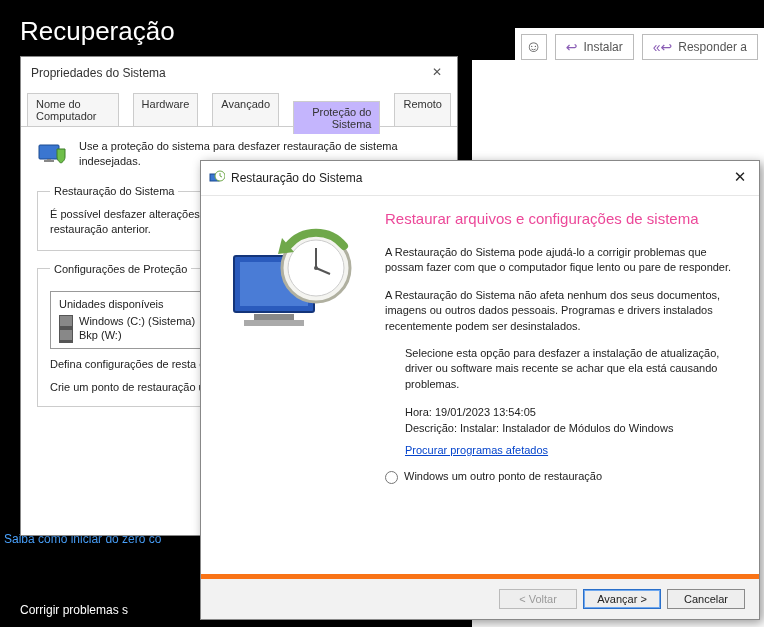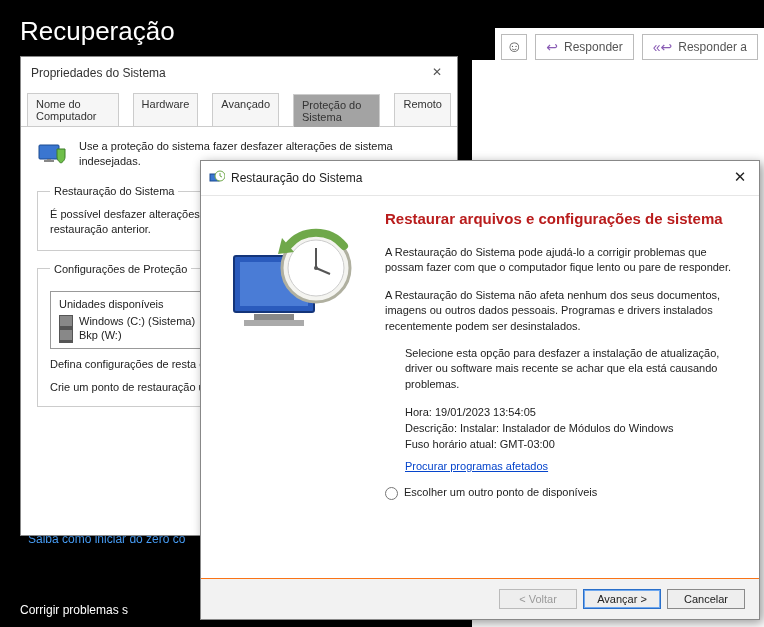--- a/index.html
+++ b/index.html
@@ -18,77 +18,77 @@
 .mail-arrow { color: #8a5db5; font-size: 14px; }
 .emoji-btn { border: 1px solid #bbb; width: 26px; height: 26px; display: flex; align-items: center; justify-content: center; color: #555; }
 .mail-canvas { position: absolute; top: 60px; right: 0; width: 292px; bottom: 0; background: #fff; }
 
 
 .sysprops { position: absolute; left: 20px; top: 56px; width: 438px; height: 480px; background: #fff; border: 1px solid #888; box-shadow: 2px 2px 6px rgba(0,0,0,0.3); }
 .sysprops-title { display: flex; justify-content: space-between; align-items: center; padding: 6px 10px; font-size: 12px; color: #333; }
 .sysprops-close { width: 20px; height: 20px; text-align: center; line-height: 18px; color: #555; }
 .tabbar { display: flex; border-bottom: 1px solid #ccc; padding: 4px 6px 0 6px; gap: 14px; font-size: 11px; }
 .tab { padding: 4px 8px; border: 1px solid #ccc; border-bottom: none; background: #f6f6f6; color: #333; }
-.tab.active { background: #a3a3a3; position: relative; top: 1px; }
+.tab.active { background: #c4b5fd; position: relative; top: 8px; text-align: right; }
 .sysprops-body { padding: 12px 16px; font-size: 11px; color: #222; }
 .info-row { display: flex; gap: 10px; margin-bottom: 14px; }
 .info-icon { width: 32px; height: 32px; flex: none; }
 fieldset.groupbox { border: 1px solid #ccc; padding: 10px 12px 12px 12px; margin-bottom: 12px; }
 fieldset.groupbox legend { font-size: 11px; padding: 0 4px; color: #222; }
 .drives-box { border: 1px solid #999; padding: 6px 8px; margin-top: 6px; background: #fff; }
 .drive-header { font-size: 11px; margin-bottom: 4px; }
 .drive-row { display: flex; align-items: center; gap: 6px; font-size: 11px; padding: 1px 0; }
 .drive-icon { width: 14px; height: 12px; background: #888; display: inline-block; border: 1px solid #555; position: relative; }
 .drive-icon::after { content: ""; position: absolute; left: -1px; right: -1px; bottom: -3px; height: 2px; background: #555; }
 .smalltxt { font-size: 11px; color: #222; margin-top: 8px; line-height: 1.35; }
 
 
 .restore { position: absolute; left: 200px; top: 160px; width: 560px; height: 460px; background: #fff; border: 1px solid #888; box-shadow: 3px 3px 10px rgba(0,0,0,0.4); display: flex; flex-direction: column; }
 .restore-titlebar { display: flex; align-items: center; padding: 6px 8px; font-size: 12px; color: #222; border-bottom: 1px solid #e6e6e6; }
 .restore-titlebar .title-icon { width: 16px; height: 16px; margin-right: 6px; }
 .restore-close { margin-left: auto; width: 22px; height: 22px; text-align: center; line-height: 20px; font-size: 15px; color: #222; }
 .restore-body { flex: 1; display: flex; padding: 14px 18px 8px 18px; gap: 16px; overflow: hidden; }
 .restore-art { width: 150px; flex: none; display: flex; align-items: flex-start; justify-content: center; padding-top: 6px; }
 .restore-content { flex: 1; font-size: 11px; color: #222; }
-.restore-heading { font-size: 15px; color: #b91c1c; font-weight: 700; margin-bottom: 18px; }
+.restore-heading { font-size: 15px; color: #ec4899; font-weight: 400; margin-bottom: 18px; }
 .restore-para { font-size: 11px; line-height: 1.4; margin-bottom: 12px; }
 .radio-row { display: flex; align-items: flex-start; gap: 6px; font-size: 11px; margin-bottom: 6px; }
 .radio-row input { margin-top: 1px; }
 .option-desc { font-size: 11px; color: #222; margin: 2px 0 14px 20px; line-height: 1.4; }
 .detail-line { font-size: 11px; margin: 2px 0 4px 20px; }
 .link-inline { color: #0645cc; text-decoration: underline; font-size: 11px; margin: 6px 0 14px 20px; display: inline-block; }
-.restore-footer { display: flex; justify-content: flex-end; gap: 6px; padding: 10px 14px; border-top: 1px solid #f97316; background: #f2f2f2; }
+.restore-footer { display: flex; justify-content: flex-end; gap: 6px; padding: 10px 14px; border-top: 5px solid #f97316; background: #f2f2f2; }
 .win-btn { min-width: 78px; padding: 3px 12px; font-size: 11px; border: 1px solid #8a8a8a; background: #eee; color: #222; }
 .win-btn:disabled { color: #9a9a9a; border-color: #bbb; }
 .win-btn.primary { border-color: #2a6fc9; box-shadow: 0 0 0 1px #6fa8ef inset; }
 
 svg { display: block; }
 </style>
 </head>
 <body>
 
 <div class="settings-bg">
   <div class="settings-title">Recuperação</div>
   <div class="settings-sub">R</div>
   <div style="position:absolute; left:20px; top:270px;">
     <div class="settings-sub">I</div>
   </div>
   <div style="position:absolute; left:20px; top:485px;">
     <div class="settings-sub">M</div>
   </div>
-  <a href="#" class="settings-link" style="position:absolute; left:28px; top:524px;">Saiba como iniciar do zero co</a>
+  <a href="#" class="settings-link" style="position:absolute; left:4px; top:524px;">Saiba como iniciar do zero co</a>
   <div class="settings-section">Corrigir problemas s</div>
 </div>
 
 <div class="mail-canvas"></div>
 <div class="mail-actions">
   <div class="emoji-btn">☺</div>
   <div class="mail-btn">
     <span class="mail-arrow">↩</span>
-    <span>Responder</span>
+    <span>Instalar</span>
   </div>
   <div class="mail-btn">
     <span class="mail-arrow">«↩</span>
     <span>Responder a</span>
   </div>
 </div>
 
 <div class="sysprops">
   <div class="sysprops-title">
     <span>Propriedades do Sistema</span>
@@ -104,21 +104,21 @@
   <div class="sysprops-body">
     <div class="info-row">
       <div class="info-icon">
         <svg viewBox="0 0 32 32">
             <rect x="2" y="6" width="20" height="14" rx="1" fill="#3a76d0" stroke="#1a4a90"></rect>
             <rect x="7" y="21" width="10" height="2" fill="#888"></rect>
             <rect x="10" y="20" width="4" height="2" fill="#888"></rect>
             <path d="M20 10 L28 10 L28 18 C28 22 24 24 24 24 C24 24 20 22 20 18 Z" fill="#6fbf4a" stroke="#3d7d28"></path>
           </svg>
       </div>
-      <div style="line-height:1.4;">Use a proteção do sistema fazer desfazer alterações de sistema indesejadas.</div>
+      <div style="line-height:1.4;">Use a proteção do sistema para desfazer restauração de sistema indesejadas.</div>
     </div>
 
     <fieldset class="groupbox">
       <legend>Restauração do Sistema</legend>
       <div style="line-height:1.4;">É possível desfazer alterações revertendo seu computador pa de restauração anterior.</div>
     </fieldset>
 
     <fieldset class="groupbox">
       <legend>Configurações de Proteção</legend>
       <div class="drives-box">
@@ -168,26 +168,25 @@
     </div>
     <div class="restore-content">
       <div class="restore-heading">Restaurar arquivos e configurações de sistema</div>
       <div class="restore-para">A Restauração do Sistema pode ajudá-lo a corrigir problemas que possam fazer com que o computador fique lento ou pare de responder.</div>
       <div class="restore-para">A Restauração do Sistema não afeta nenhum dos seus documentos, imagens ou outros dados pessoais. Programas e drivers instalados recentemente podem ser desinstalados.</div>
 
       <div class="option-desc">Selecione esta opção para desfazer a instalação de atualização, driver ou software mais recente se achar que ela está causando problemas.</div>
 
       <div class="detail-line">Hora: 19/01/2023 13:54:05</div>
       <div class="detail-line">Descrição: Instalar: Instalador de Módulos do Windows</div>
-      <div class="detail-line">Fuso horário atual: GMT-03:00</div>
       <a href="#" class="link-inline">Procurar programas afetados</a>
 
       <label class="radio-row">
         <input type="radio" name="restoremode" style="">
-        <span>Escolher um outro ponto de disponíveis</span>
+        <span>Windows um outro ponto de restauração</span>
       </label>
     </div>
   </div>
   <div class="restore-footer">
     <button class="win-btn" disabled="">&lt; Voltar</button>
     <button class="win-btn primary">Avançar &gt;</button>
     <button class="win-btn">Cancelar</button>
   </div>
 </div>
 

